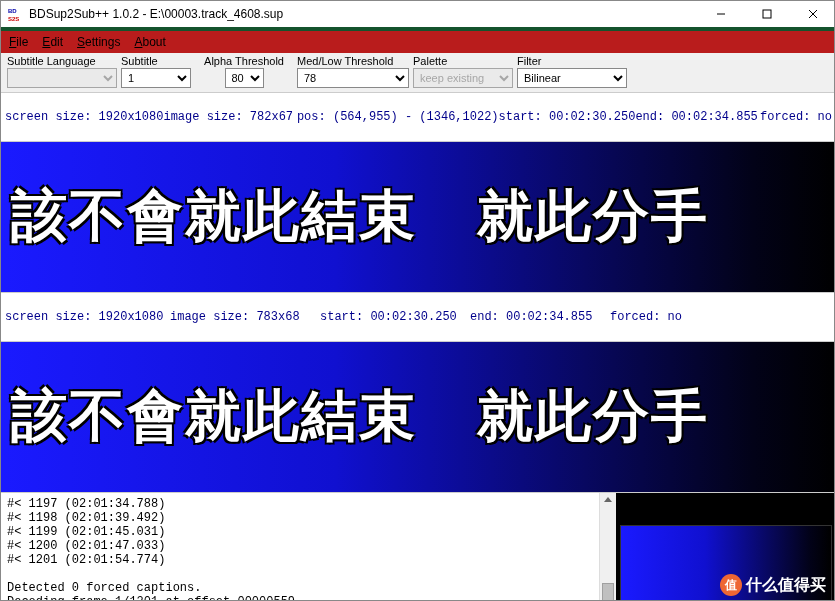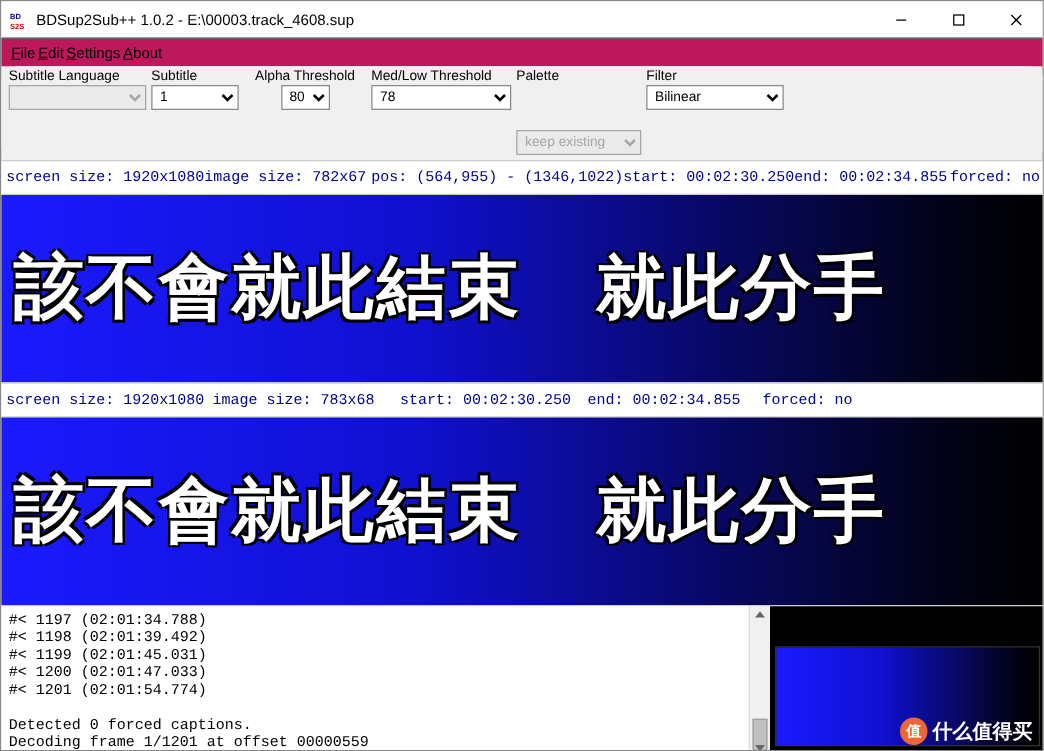--- a/index.html
+++ b/index.html
@@ -13,41 +13,41 @@
   display: flex;
   flex-direction: column;
   overflow: hidden;
 }
 .titlebar {
   height: 30px;
   background: #fff;
   display: flex;
   align-items: center;
   padding: 0 0 0 6px;
-  border-bottom: 1px solid #14532d;
+  border-bottom: 4px solid #14532d;
 }
 .titlebar .icon {
   width: 16px; height: 16px;
   margin-right: 6px;
   display: flex; align-items: center; justify-content: center;
 }
 .titlebar .title { flex: 1; font-size: 12px; color: #000; }
 .winbtns { display: flex; }
 .winbtn {
   width: 46px; height: 30px;
   display: flex; align-items: center; justify-content: center;
   font-size: 10px; color: #000;
 }
 .menubar {
   height: 22px;
-  background: #be185d;
+  background: #b91c1c;
   display: flex;
   align-items: center;
   padding: 0 8px;
-  gap: 2px;
+  gap: 14px;
   font-size: 12px;
 }
 .menubar span { text-decoration: underline; text-decoration-color: transparent; }
 .menubar .m-item { cursor: default; }
 .menubar .m-item::first-letter { text-decoration: underline; }
 .toolbar {
   background: #f0f0f0;
   padding: 2px 6px 4px 6px;
   border-radius: 13px;
 }
@@ -59,21 +59,21 @@
   border: 1px solid #888;
   background: #fff;
   padding: 0 2px;
 }
 .tb-select.disabled { background: #e8e8e8; color: #888; }
 .infoline {
   background: #fff;
   color: #00008b;
   font-family: "Courier New", monospace;
   font-size: 12px;
-  padding: 6px 4px;
+  padding: 17px 4px;
   white-space: pre;
   display: flex;
   border-top: 1px solid #ccc;
   border-bottom: 1px solid #ccc;
 }
 .infoline span { display: inline-block; }
 .preview {
   height: 150px;
   background: linear-gradient(90deg, #1a1aff 0%, #1010d0 40%, #080860 70%, #020218 90%, #000 100%);
   display: flex;
@@ -209,21 +209,21 @@
       <select class="tb-select"><option>1</option></select>
     </div>
     <div class="tb-col" style="width:98px;align-items:center;">
       <div class="tb-label">Alpha Threshold</div>
       <select class="tb-select"><option>80</option></select>
     </div>
     <div class="tb-col" style="width:112px;">
       <div class="tb-label">Med/Low Threshold</div>
       <select class="tb-select"><option>78</option></select>
     </div>
-    <div class="tb-col" style="width:100px;gap:36px;">
+    <div class="tb-col" style="width:100px;">
       <div class="tb-label">Palette</div>
       <select class="tb-select disabled" disabled=""><option>keep existing</option></select>
     </div>
     <div class="tb-col" style="width:110px;">
       <div class="tb-label">Filter</div>
       <select class="tb-select"><option>Bilinear</option></select>
     </div>
   </div>
 </div>
 

